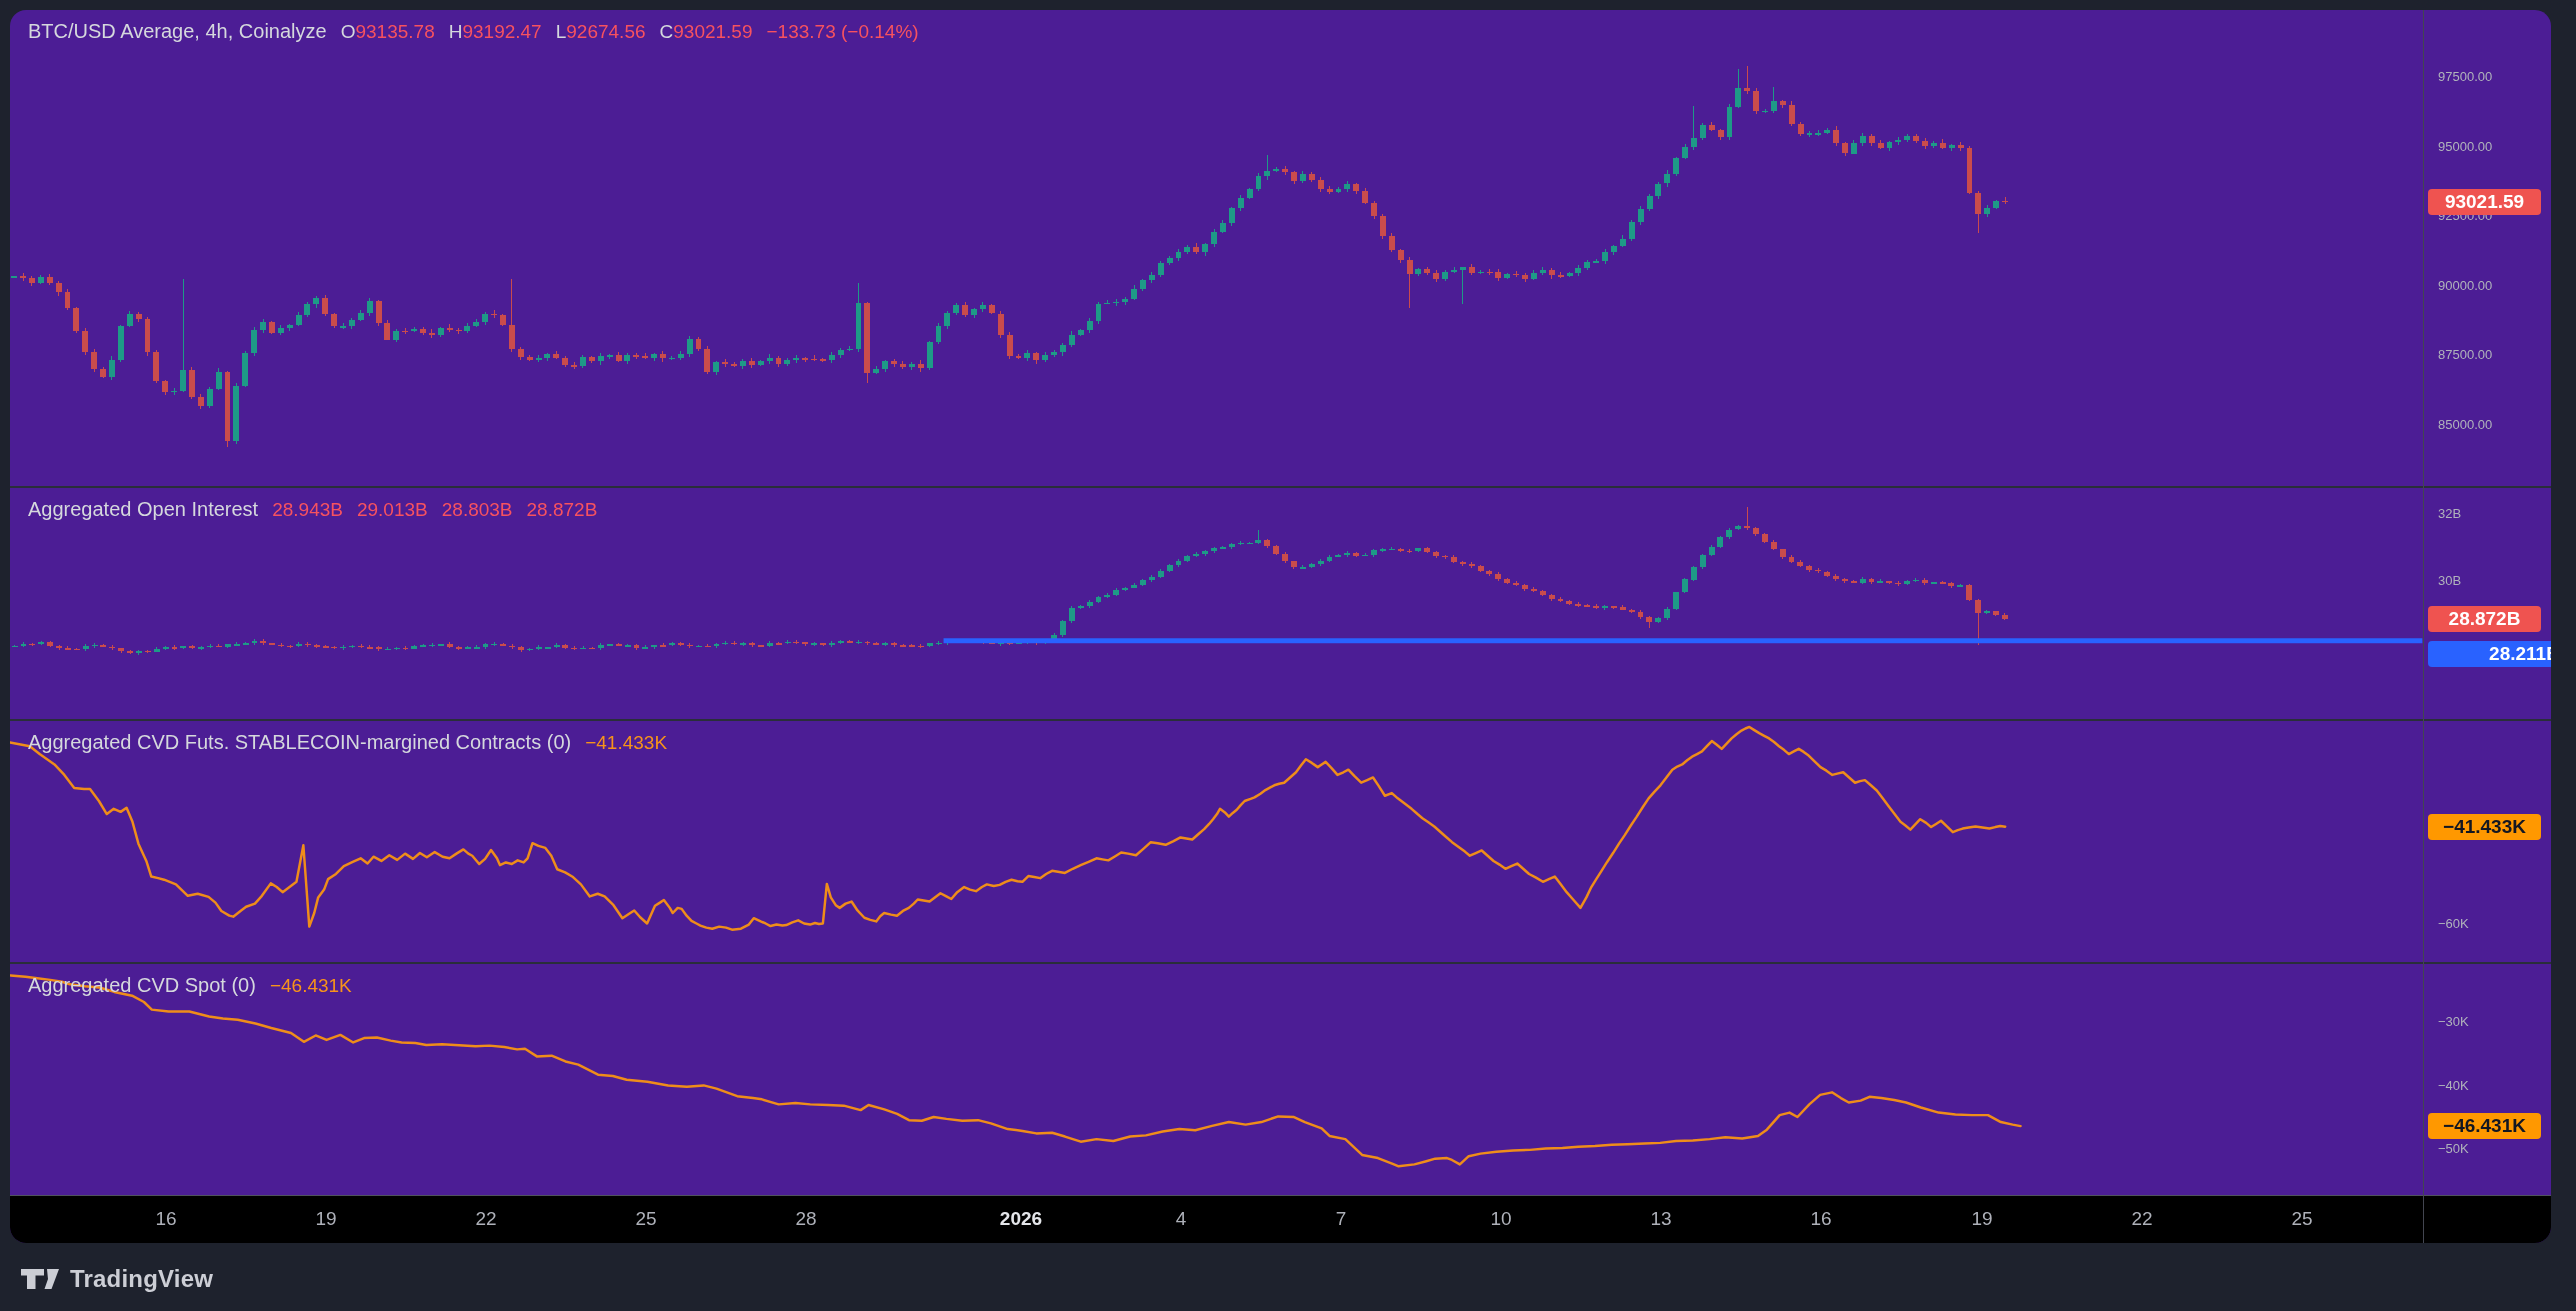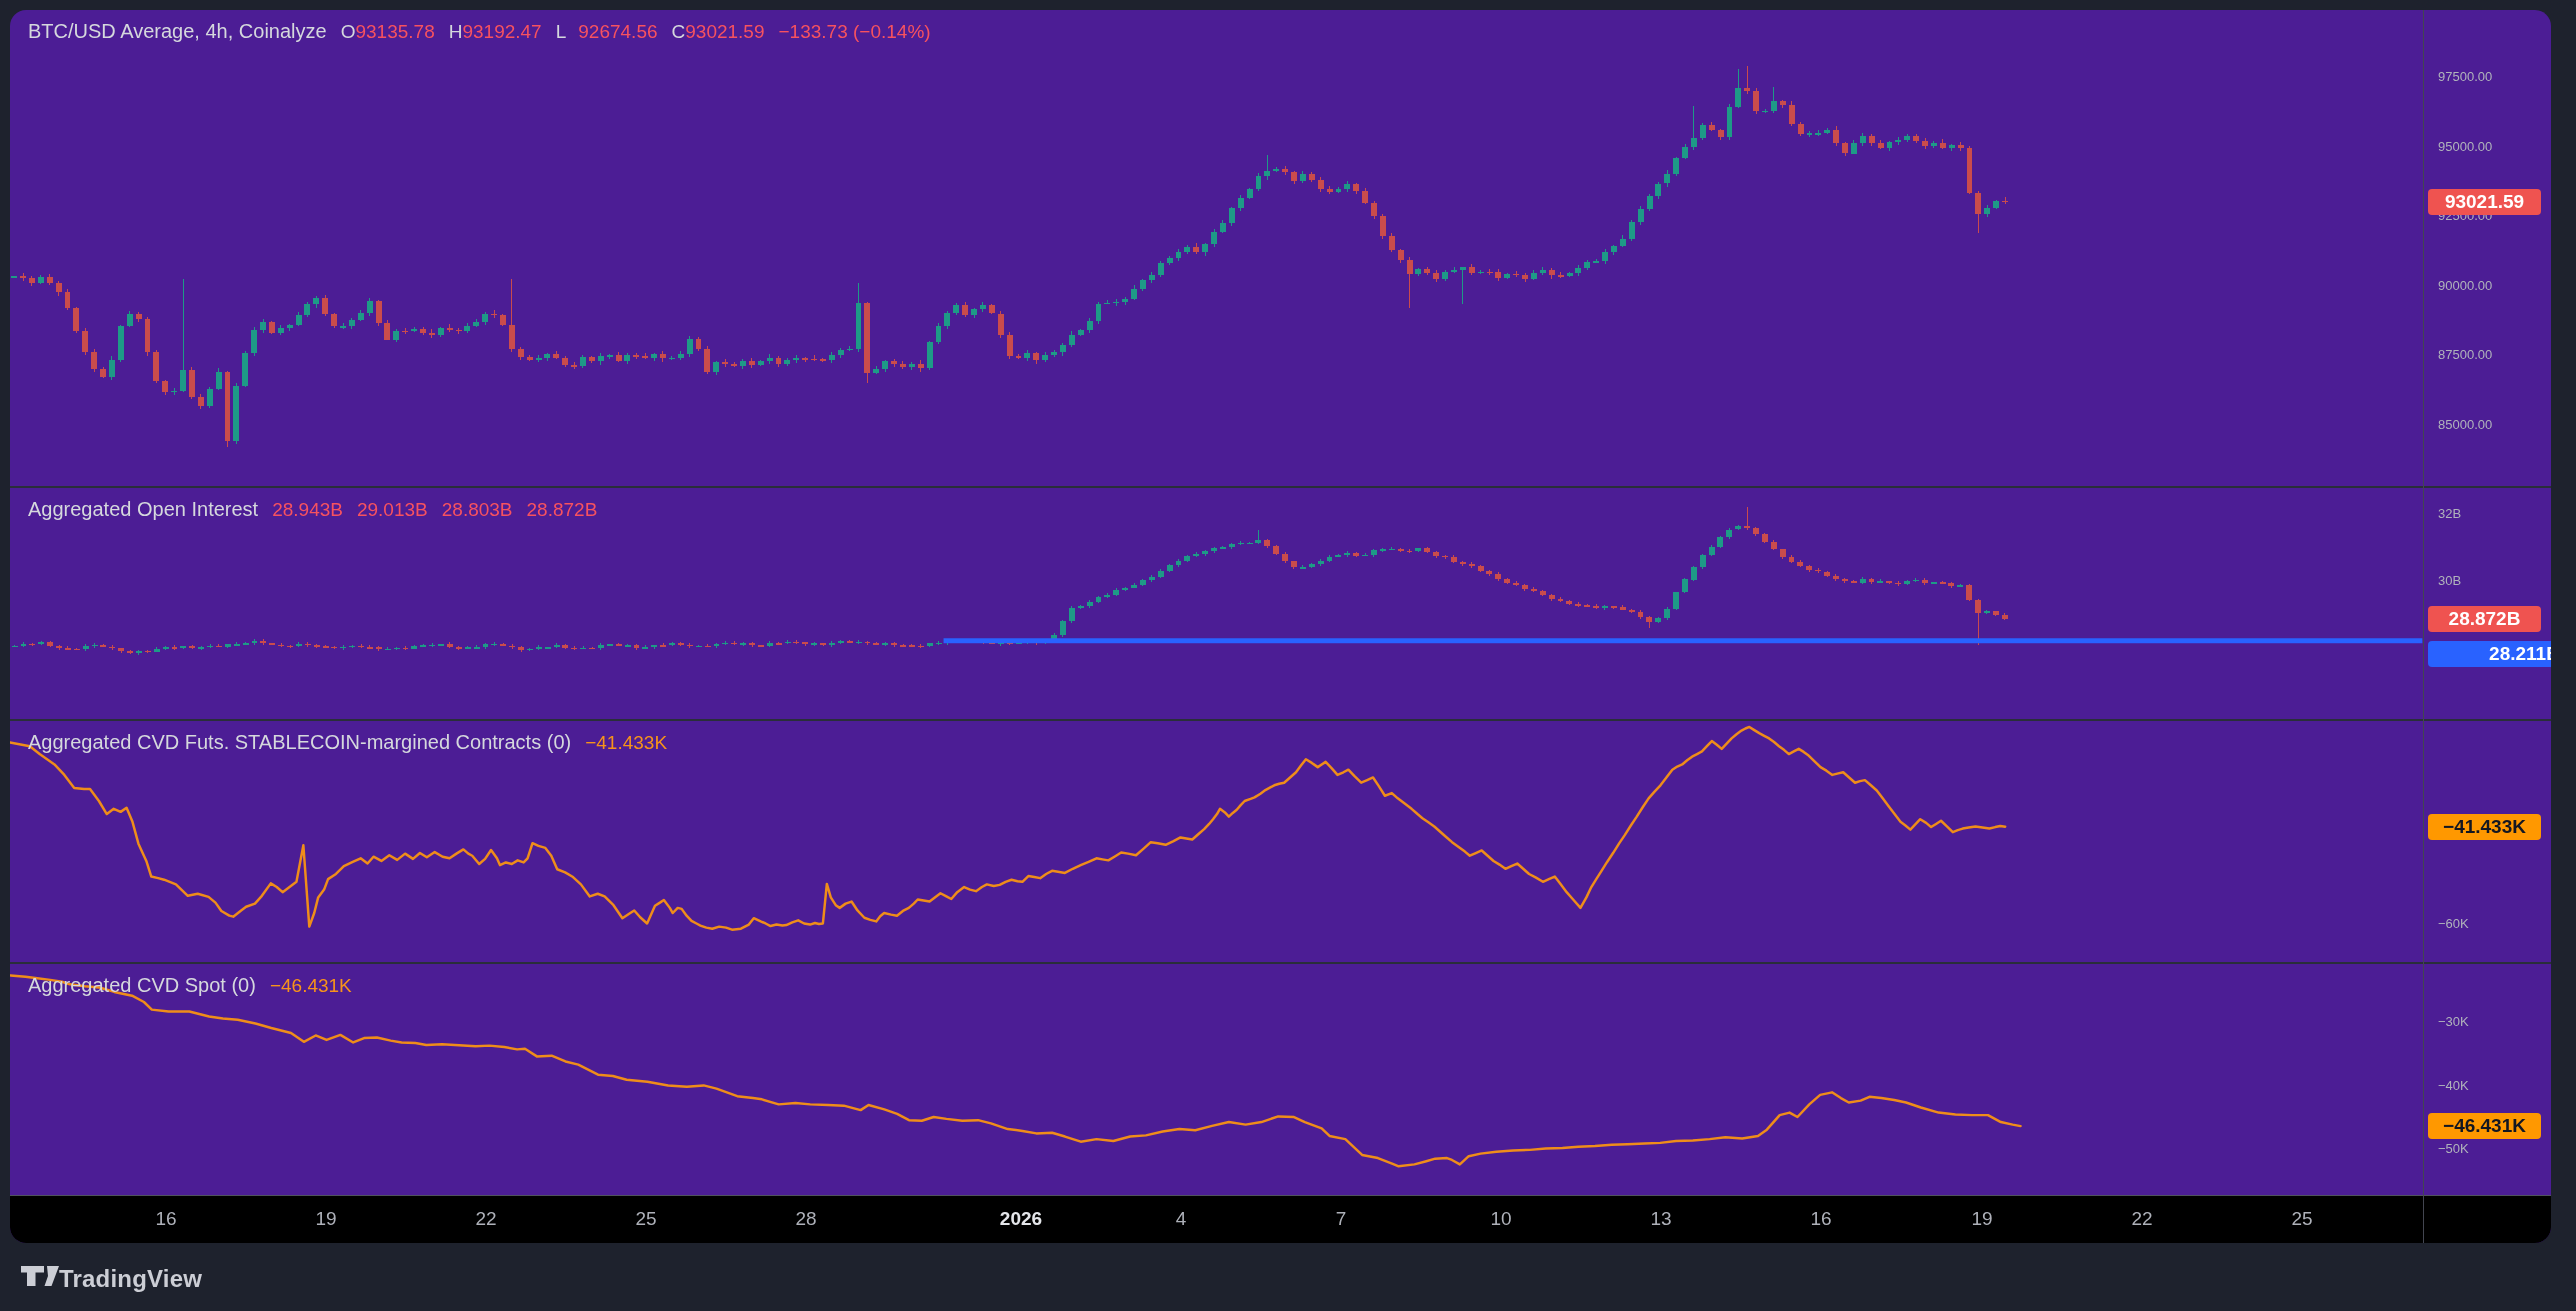--- a/index.html
+++ b/index.html
@@ -12,21 +12,21 @@
   .legend-item .k{color:#d5d8dd;}
   .axis-border{position:absolute;left:2413px;top:0;width:1px;height:1233px;background:#434651;z-index:25;}
   .pane-sep{position:absolute;left:0;width:2541px;height:2px;background:#2a2e39;z-index:24;}
   .axis-seg{position:absolute;left:2414px;width:127px;overflow:hidden;z-index:26;}
   .tick-label{position:absolute;left:14px;height:22px;line-height:22px;font-size:13px;color:#b0b3bb;white-space:nowrap;}
   .axis-badge{position:absolute;left:4px;width:113px;height:26px;line-height:26px;border-radius:4px;font-size:19px;font-weight:bold;text-align:center;z-index:28;}
   .time-axis{position:absolute;left:0;top:1185px;width:2413px;height:47px;background:#000;border-top:1px solid #50535e;z-index:22;}
   .time-corner{position:absolute;left:2413px;top:1185px;width:128px;height:47px;background:#000;border-top:1px solid #50535e;z-index:22;}
   .time-label{position:absolute;top:12px;transform:translateX(-50%);font-size:19px;color:#aeb1b9;}
   .time-label.bold{color:#e4e6ea;font-weight:bold;}
-  .tv-logo{position:absolute;left:21px;top:1265px;display:flex;z-index:40;}
+  .tv-logo{position:absolute;left:21px;top:1265px;display:flex;align-items:center;gap:11px;z-index:40;}
   .tv-logo-text{color:#ccced5;font-size:24px;font-weight:bold;letter-spacing:0.2px;}
 </style>
 </head>
 <body>
 
 <div class="page">
   <div class="frame">
 
     <svg id="pane0" class="pane-svg" width="2413" height="476" viewBox="0 0 2443 482" style="top: 0px;">
         <g shape-rendering="crispEdges">
@@ -941,21 +941,21 @@
         <polyline points="0,21.8 20,25.5 30,33.5 45,44.0 55,54.6 65,67.8 75,68.8 81,68.8 90,81.0 98,94.2 105,88.9 112,92.0 118,87.8 124,102.1 130,124.2 138,141.7 143,157.5 150,159.1 156,160.7 168,165.4 180,177.0 190,174.9 201,178.1 208,183.9 214,192.3 222,197.1 226,198.1 234,191.8 239,188.1 248,184.9 255,177.0 264,164.4 270,168.1 276,173.3 283,168.1 290,162.8 297,125.8 303,208.2 308,194.4 312,178.6 318,170.7 322,160.1 330,154.9 338,146.9 347,142.7 355,139.0 362,144.3 368,137.4 376,141.7 384,135.9 392,140.6 400,134.3 408,139.6 415,133.7 422,138.0 430,132.7 438,137.4 445,139.0 452,134.3 459,130.0 464,134.3 468,136.4 475,144.8 481,139.6 487,130.6 493,139.0 496,145.9 502,143.2 508,144.8 514,141.1 520,143.2 524,139.0 529,123.7 535,126.4 542,128.5 548,136.4 554,150.1 562,153.3 570,158.0 578,165.4 587,177.6 595,174.9 602,177.6 611,186.5 620,199.7 628,194.4 632,191.8 638,198.7 645,205.0 653,187.1 658,183.9 662,181.2 668,189.2 671,194.4 676,189.2 680,190.2 685,197.1 690,202.4 695,205.0 699,207.1 705,209.2 711,210.3 718,208.2 725,209.2 731,211.3 740,210.3 748,206.1 753,199.7 760,202.9 765,205.0 770,207.6 776,206.1 782,207.1 786,206.6 792,203.9 798,201.8 804,205.0 810,206.1 815,204.5 819,205.5 823,205.0 827,164.9 831,178.6 836,186.5 840,189.2 846,184.9 852,182.8 858,191.8 865,199.2 871,201.3 877,202.9 881,197.6 885,194.4 892,196.0 898,197.1 904,192.3 910,189.2 915,184.9 919,180.7 925,181.8 931,182.8 937,178.1 942,174.4 948,177.6 953,180.2 959,173.3 966,168.1 972,170.7 978,172.3 984,168.1 989,165.4 996,167.0 1002,165.9 1008,162.8 1014,160.7 1020,162.2 1025,162.8 1031,157.0 1037,158.0 1043,159.1 1049,154.9 1055,151.7 1061,152.7 1068,153.8 1076,149.6 1084,145.9 1092,142.7 1100,139.0 1106,140.1 1112,141.1 1119,136.9 1125,133.2 1132,134.3 1140,135.9 1148,129.0 1155,122.7 1162,123.7 1170,125.3 1178,121.6 1185,117.9 1191,119.0 1197,120.0 1203,114.7 1209,109.5 1214,104.2 1218,99.4 1222,94.2 1225,88.9 1230,92.6 1234,96.8 1238,93.1 1242,89.9 1246,85.2 1250,81.0 1256,78.9 1260,77.3 1266,73.6 1271,69.9 1276,67.2 1280,65.1 1285,63.5 1290,62.5 1296,57.2 1302,51.9 1307,45.1 1312,38.7 1318,42.4 1324,46.7 1328,44.0 1332,41.4 1338,47.7 1344,54.6 1350,51.9 1355,49.3 1361,55.6 1368,62.5 1374,59.9 1380,57.2 1386,66.2 1392,75.7 1399,73.0 1405,78.3 1412,83.6 1419,88.9 1425,94.2 1430,98.4 1436,102.6 1442,106.8 1448,112.1 1454,117.4 1460,122.7 1467,127.9 1473,132.2 1478,136.4 1484,133.7 1490,131.1 1496,136.4 1502,141.7 1508,145.4 1514,149.6 1520,146.9 1526,144.3 1532,149.6 1538,154.9 1545,158.6 1552,162.8 1558,160.1 1564,157.5 1570,165.4 1576,173.3 1583,181.2 1590,189.2 1596,178.6 1601,168.1 1606,160.1 1611,152.2 1617,142.7 1623,133.7 1629,124.2 1635,115.3 1641,105.8 1647,96.8 1653,87.3 1659,78.3 1665,71.5 1671,65.1 1677,57.2 1683,49.3 1688,46.1 1693,44.0 1698,39.8 1703,36.1 1708,33.5 1713,30.8 1718,25.5 1723,20.3 1728,24.0 1733,28.2 1738,22.9 1743,17.6 1748,13.4 1753,9.7 1757,7.6 1761,6.0 1766,9.2 1771,12.3 1776,15.0 1781,17.6 1786,21.3 1791,25.5 1796,29.2 1801,33.5 1806,30.8 1811,28.2 1816,31.3 1821,35.0 1827,40.8 1833,46.7 1839,50.3 1845,54.6 1851,53.0 1856,51.9 1862,57.2 1868,62.5 1873,60.9 1878,59.9 1884,65.1 1890,70.4 1896,78.3 1902,86.2 1908,94.2 1914,102.1 1919,105.8 1924,110.0 1929,104.7 1934,99.4 1940,103.1 1945,107.4 1950,104.2 1955,101.0 1961,106.8 1967,112.6 1972,110.5 1977,108.9 1983,107.9 1990,106.8 1997,107.9 2004,108.9 2010,107.4 2015,106.3 2020,107.0" fill="none" stroke="#ef8d1a" stroke-width="2.5" stroke-linejoin="round" stroke-linecap="round"></polyline>
       </svg>
     <svg id="pane3" class="pane-svg" width="2413" height="231" viewBox="0 0 2443 234" style="top: 954px;">
         <polyline points="0,11.6 15,12.9 25,14.2 40,16.1 52,18.0 60,20.6 75,22.5 90,23.8 105,28.3 123,32.1 135,38.5 143,46.2 160,48.1 181,48.1 201,53.2 215,55.2 230,56.4 248,60.3 264,64.8 284,69.9 297,78.8 309,72.4 320,76.9 334,71.8 347,79.5 358,75.0 371,74.4 385,77.6 396,79.5 410,80.1 421,82.0 437,81.4 450,82.0 471,83.3 485,82.7 500,84.0 513,86.5 521,85.9 533,93.6 548,92.9 562,98.7 575,101.9 595,112.1 610,113.4 624,117.2 645,119.2 666,123.0 685,124.3 702,123.0 715,126.2 736,133.9 752,135.8 761,137.1 778,142.2 795,140.9 810,142.2 828,142.8 844,143.5 861,148.0 869,142.8 885,147.3 898,151.8 910,158.2 923,158.8 935,155.0 948,156.9 964,158.8 980,158.2 993,161.4 1010,167.2 1025,169.1 1039,171.6 1055,171.0 1068,174.8 1084,180.0 1100,177.4 1117,179.3 1134,174.8 1150,173.6 1167,169.7 1184,167.2 1200,168.4 1217,164.0 1234,160.1 1251,162.7 1267,160.1 1284,154.4 1300,155.0 1311,160.1 1328,166.5 1336,174.2 1352,177.4 1369,193.4 1385,196.6 1400,202.4 1406,204.9 1422,203.0 1434,199.8 1443,197.2 1455,196.6 1460,198.5 1468,203.0 1477,194.7 1489,192.1 1505,190.2 1522,188.9 1539,188.3 1555,187.0 1572,186.4 1588,185.1 1605,184.4 1622,183.2 1638,182.5 1655,181.9 1671,181.2 1687,179.3 1704,178.7 1721,177.4 1737,175.5 1754,176.8 1770,174.2 1779,167.8 1792,153.1 1802,150.5 1810,155.0 1822,142.2 1833,132.6 1845,130.0 1854,135.8 1862,140.3 1874,138.4 1883,134.5 1895,135.8 1908,137.7 1920,140.3 1935,145.4 1953,150.5 1970,152.4 1987,153.1 2003,153.1 2016,160.1 2028,162.7 2036,164.2" fill="none" stroke="#ef8d1a" stroke-width="2.5" stroke-linejoin="round" stroke-linecap="round"></polyline>
       </svg>
 
     <div class="pane-title" id="title0" style="top: 10px;">
       <span class="sym">BTC/USD Average, 4h, Coinalyze</span>
     <span class="legend-item"><span class="k">O</span><span style="color: rgb(247, 82, 95);">93135.78</span></span>
         <span class="legend-item"><span class="k">H</span><span style="color: rgb(247, 82, 95);">93192.47</span></span>
-        <span class="legend-item"><span class="k">L</span><span style="color: rgb(247, 82, 95); margin-left: 12px;">92674.56</span></span>
+        <span class="legend-item"><span class="k">L</span><span style="color: rgb(247, 82, 95);">92674.56</span></span>
         <span class="legend-item"><span class="k">C</span><span style="color: rgb(247, 82, 95);">93021.59</span></span>
         <span class="legend-item"><span style="color: rgb(247, 82, 95);">−133.73 (−0.14%)</span></span>
       </div>
     <div class="pane-title" id="title1" style="top: 488px;">
       <span class="sym">Aggregated Open Interest</span>
     <span class="legend-item"><span style="color: rgb(247, 82, 95);">28.943B</span></span>
         <span class="legend-item"><span style="color: rgb(247, 82, 95); text-align: center;">29.013B</span></span>
         <span class="legend-item"><span style="color: rgb(247, 82, 95);">28.803B</span></span>
         <span class="legend-item"><span style="color: rgb(247, 82, 95);">28.872B</span></span>
       </div>

